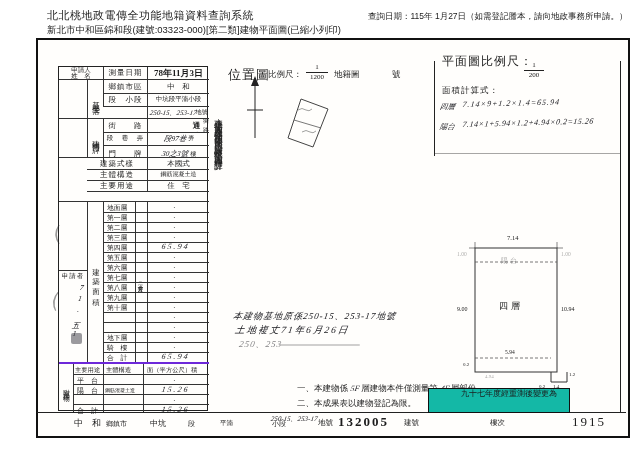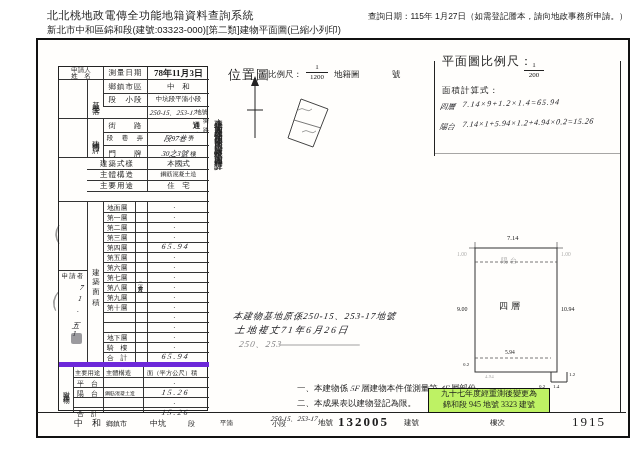--- a/index.html
+++ b/index.html
@@ -194,21 +194,21 @@
           <div class="abs hand" style="left:58px;top:150px;font-size:8px;letter-spacing:2px;">65.94</div>
       </div>
 
       <div style="position:absolute;left:0;top:68px;width:28px;height:92px;border-top:1px solid #333;border-right:1px solid #333;">
         <div style="font-size:6.5px;text-align:center;letter-spacing:1px;padding-top:1px;">申請者</div>
         <div class="vtext hand" style="position:absolute;left:9px;top:12px;font-size:7.5px;letter-spacing:2px;">71.五.1</div>
         <div class="tinyseal" style="position:absolute;left:12px;top:62px;"></div>
       </div>
     </div>
 
-    <div class="band" style="top:295px;height:50px;border-top:5px solid #6d28d9;">
+    <div class="band" style="top:295px;height:50px;border-top:2px solid #6d28d9;">
       <div class="cell first grp" style="left:0;width:14px;font-size:6.5px;letter-spacing:2px;">附屬建物</div>
       <div style="position:absolute;left:14px;top:0;bottom:0;width:136px;font-size:6.3px;">
         <div style="position:absolute;left:0;top:0;bottom:0;width:30px;border-left:1px solid #333;"></div>
         <div style="position:absolute;left:30px;top:0;bottom:0;width:40px;border-left:1px solid #333;"></div>
         <div style="position:absolute;left:70px;top:0;bottom:0;width:66px;border-left:1px solid #333;"></div>
         <div class="rline" style="top:10px;"></div>
           <div class="rline" style="top:20px;"></div>
         <div class="rline" style="top:30px;"></div>
           <div class="rline" style="top:40px;"></div>
         <div class="abs" style="left:2px;top:2px;">主要用途</div>
@@ -296,23 +296,22 @@
 
   <div class="abs" style="left:297px;top:383px;font-size:8.5px;">
     <span>一、本建物係</span>
     <span class="hand" style="display:inline-block;font-size:8px;">5F</span>
     <span>層建物本件僅測量第</span>
     <span class="hand" style="display:inline-block;font-size:8px;">4F</span>
     <span>層部份。</span>
   </div>
   <div class="abs" style="left:297px;top:398px;font-size:8.5px;">二、本成果表以建物登記為限。</div>
 
-  <div class="abs" style="left:428px;top:388px;width:120px;height:23px;border:1.5px solid #111;text-align:center;font-size:8px;line-height:10.5px;background:#bef264;">
+  <div class="abs" style="left:428px;top:388px;width:120px;height:23px;border:1.5px solid #111;text-align:center;font-size:8px;line-height:10.5px;background:#14b8a6;padding-left:20px;">
     <div>九十七年度經重測後變更為</div>
-    <div>錦和段 945 地號 3323 建號</div>
   </div>
 
   <div class="abs" style="left:36px;top:413px;width:590px;height:20px;">
     <span class="abs" style="left:38px;top:4px;font-size:9px;">中　和</span>
     <span class="abs" style="left:70px;top:6px;font-size:7px;">鄉鎮市</span>
     <span class="abs" style="left:114px;top:5px;font-size:8px;">中坑</span>
     <span class="abs" style="left:152px;top:6px;font-size:7px;">段</span>
     <span class="abs" style="left:184px;top:6px;font-size:6.5px;">平湳</span>
     <span class="abs" style="left:228px;top:6px;font-size:7px;margin-left:8px;">小段</span>
     <span class="abs hand" style="left:234px;top:1px;font-size:7px;">250-15、253-17</span>

